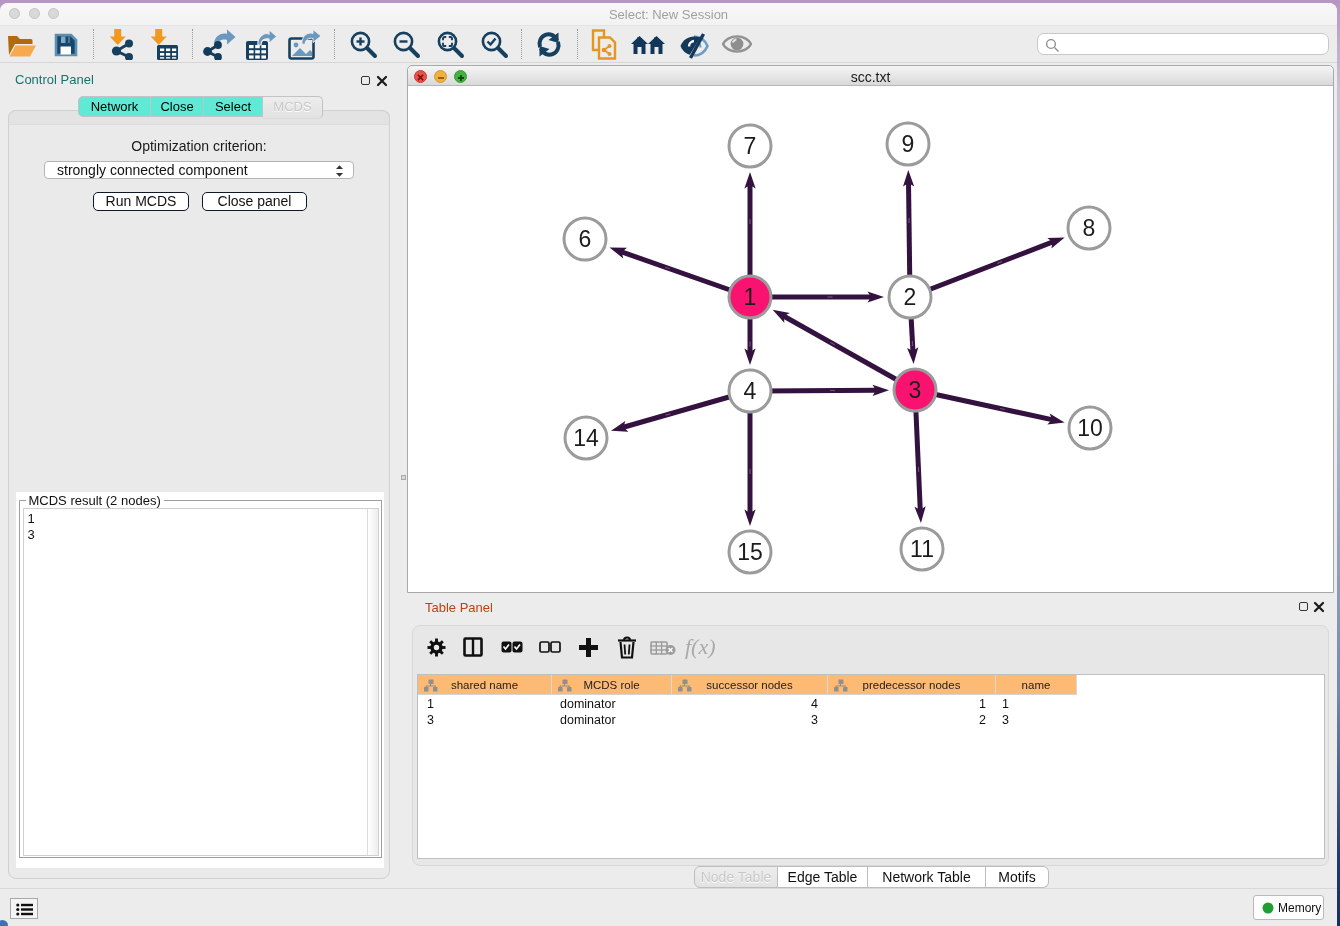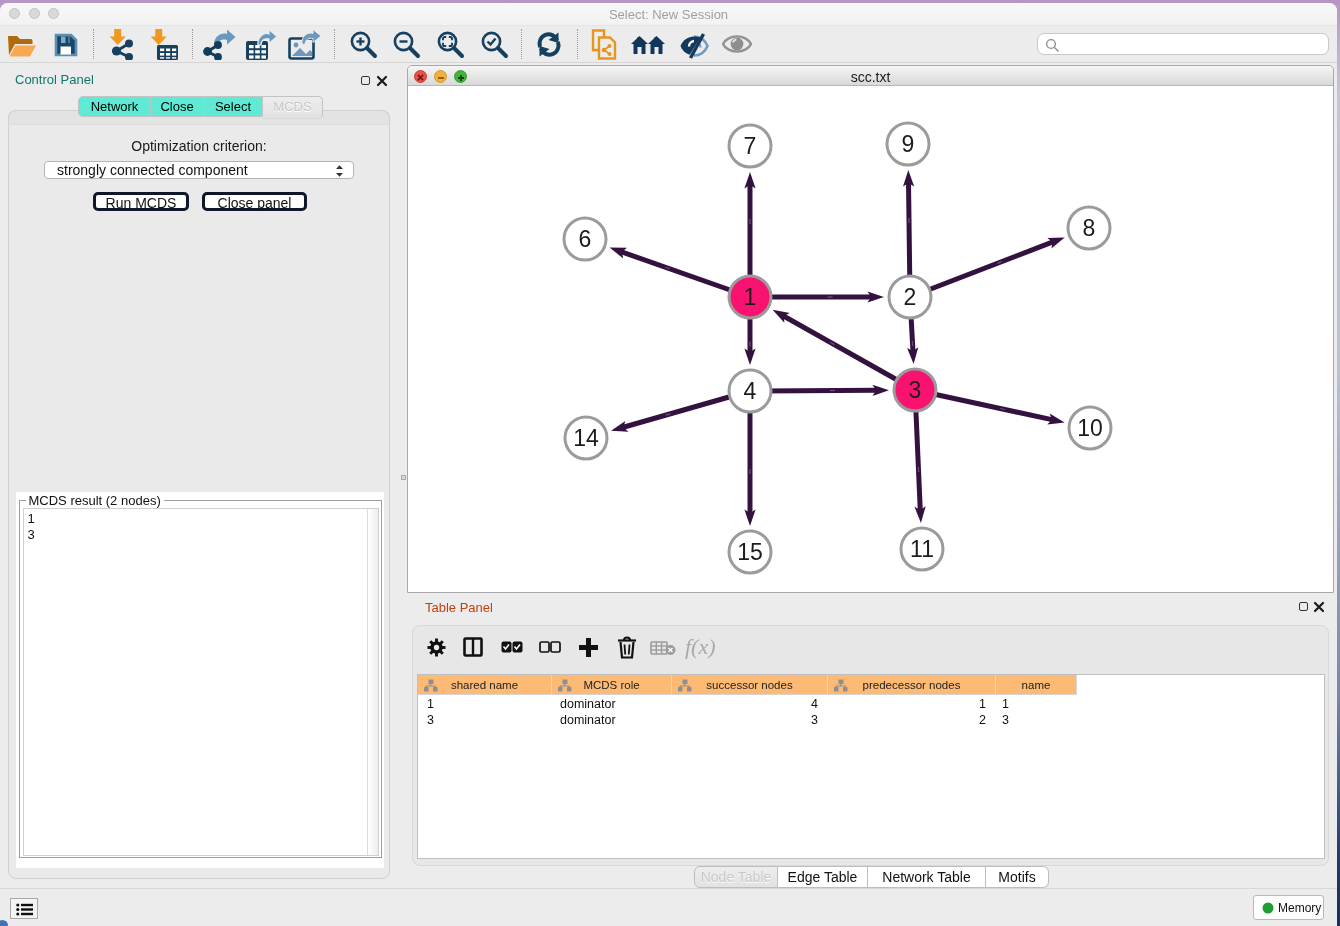--- a/index.html
+++ b/index.html
@@ -16,21 +16,21 @@
 .ticon { position:absolute; top:2px; }
 #search { position:absolute; left:1037px; top:7px; width:292px; height:22px; background:#fff; border:1px solid #c8c8c8; border-radius:7px; }
 
 #cp-title { position:absolute; left:15px; top:69px; font-size:13px; color:#0f766e; }
 .fbtn { position:absolute; width:9px; height:9px; border:1.5px solid #333; border-radius:2px; background:transparent; }
 .tab { position:absolute; top:0; height:21px; background:#5eead4; border:1px solid #c3c3c3; border-left:none; text-align:center; line-height:20px; font-size:13px; }
 #tabpane { position:absolute; left:8px; top:107px; width:382px; height:769px; background:#eaeaea; border:1px solid #d0d0d0; border-radius:8px; }
 #tabpane-top { position:absolute; left:8px; top:107px; width:382px; height:15px; background:#e3e3e3; border:1px solid #d0d0d0; border-bottom:1px solid #dddddd; border-radius:8px 8px 0 0; }
 #optlabel { position:absolute; left:0; top:135px; width:398px; text-align:center; font-size:14px; color:#1a1a1a; }
 #combo { position:absolute; left:44px; top:158px; width:310px; height:18px; background:#fff; border:1px solid #b5b5b5; border-radius:4px; font-size:14px; color:#111; line-height:16px; padding-left:12px; }
-.btn { position:absolute; height:19px; background:#fff; border:3px solid #0f172a; border-radius:5px; font-size:14px; color:#111; text-align:center; line-height:17px; }
+.btn { position:absolute; height:19px; background:#fff; border:1px solid #0f172a; border-radius:5px; font-size:14px; color:#111; text-align:center; line-height:17px; }
 #resultwhite { position:absolute; left:16px; top:489px; width:368px; height:376px; background:#fff; }
 #fieldset { position:absolute; left:2.5px; top:8px; width:363px; height:358px; border:1px solid #9e9e9e; }
 #legend { position:absolute; left:6px; top:-8px; background:#fff; padding:0 3px; font-size:13px; color:#111; }
 #resinner { position:absolute; left:3px; top:7px; width:356px; height:348px; border:1px solid #cfcfcf; font-size:13px; color:#111; line-height:16px; padding:2px 0 0 4px; }
 #scrolltrack { position:absolute; right:0; top:0; width:11px; height:346px; background:linear-gradient(90deg,#ffffff,#ededed); border-left:1px solid #dcdcdc; }
 
 #netframe { position:absolute; left:407px; top:62px; width:927px; height:528px; border:1px solid #a8a8a8; border-radius:5px 5px 0 0; background:#fff; }
 #nettitle { position:absolute; left:0; top:0; width:925px; height:20px; background:linear-gradient(#f5f5f5,#d9d9d9); border-bottom:1px solid #b7b7b7; border-radius:5px 5px 0 0; }
 #nettitle span { position:absolute; width:100%; text-align:center; top:3px; font-size:14px; color:#1a1a1a; }
 .wbtn { position:absolute; top:4px; width:13px; height:13px; border-radius:50%; font-size:11px; font-weight:bold; text-align:center; line-height:13px; }

